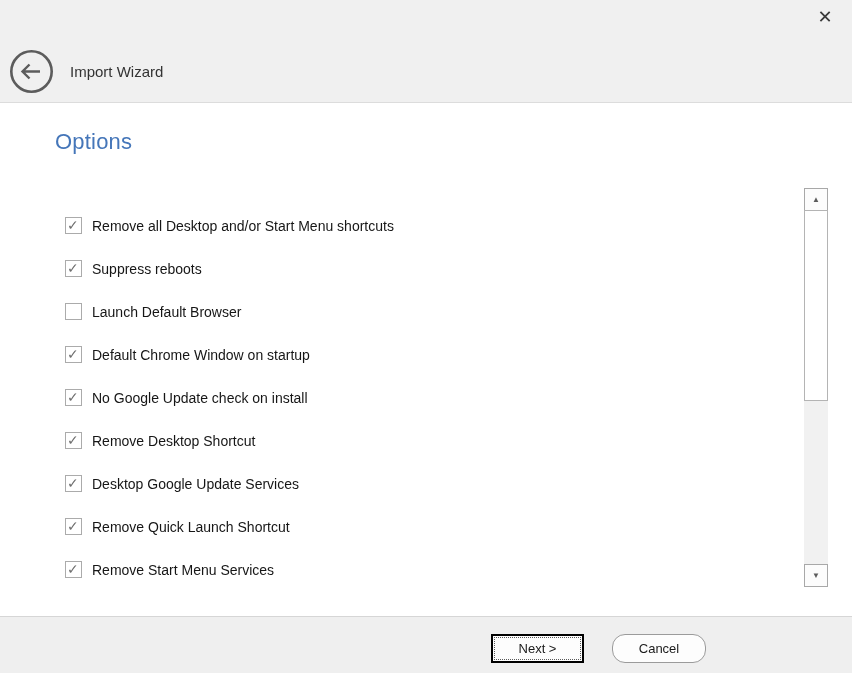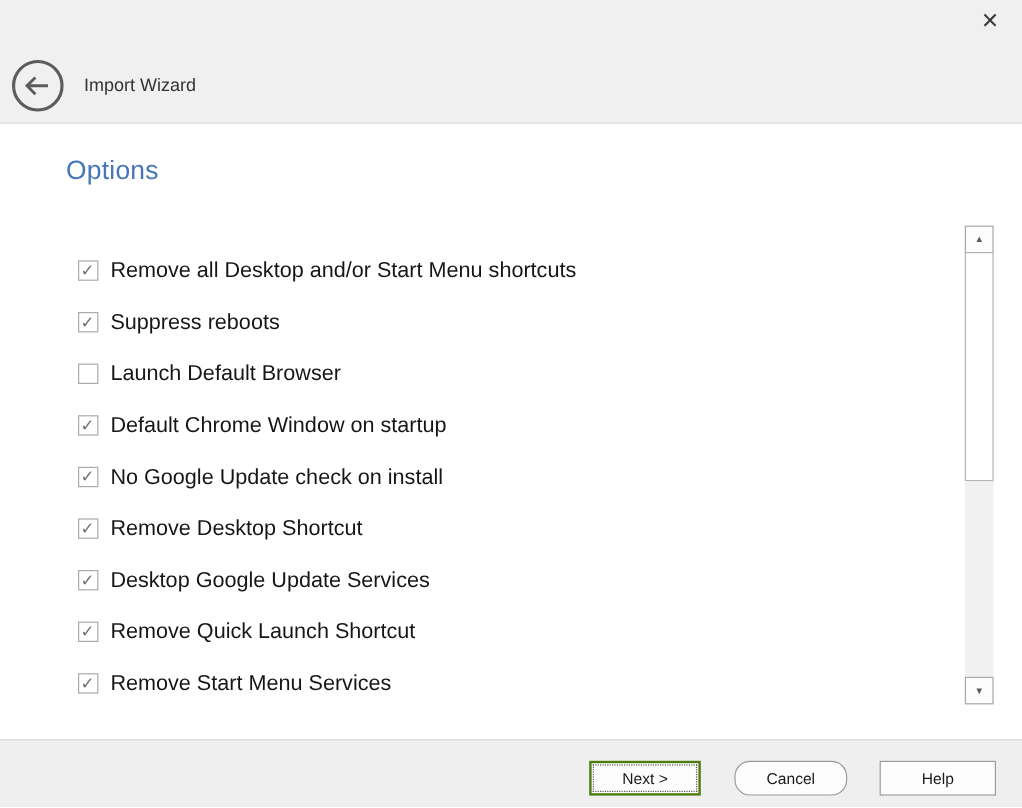--- a/index.html
+++ b/index.html
@@ -79,21 +79,21 @@
   .checkmark {
     position: absolute;
     left: 1px; top: -1px;
     font-size: 14px;
     line-height: 16px;
     color: #6f6f6f;
     user-select: none;
   }
   .option-label {
     margin-left: 10px;
-    font-size: 18px;
+    font-size: 14px;
     color: #161616;
     white-space: nowrap;
   }
 
   
   .scrollbar {
     position: absolute;
     left: 804px; top: 188px;
     width: 24px; height: 399px;
     display: flex;
@@ -142,21 +142,21 @@
     background: #fdfdfd;
     border: 1px solid #9b9b9b;
     font-family: "Liberation Sans", sans-serif;
     font-size: 13px;
     color: #1a1a1a;
     text-align: center;
     padding: 0;
   }
   .btn-next {
     left: 491px; width: 93px;
-    border: 2px solid #4d7c0f;
+    border: 2px solid #000000;
     outline: 1px dotted #5a5a5a;
     outline-offset: -4px;
   }
   .btn-cancel { left: 612px; width: 94px; border-radius: 13px; }
   .btn-help   { left: 733px; width: 97px; }
 </style>
 </head>
 <body>
 
 <div class="window">
@@ -242,16 +242,15 @@
     <div class="sb-thumb"></div>
     <div class="sb-track"></div>
     <div class="sb-btn">
       <span>▼</span>
     </div>
   </div>
 
   <div class="footer">
     <button class="btn btn-next">Next &gt;</button>
     <button class="btn btn-cancel">Cancel</button>
-    <button class="btn btn-help">Help</button>
   </div>
 
 </div>
 
 </body></html>

